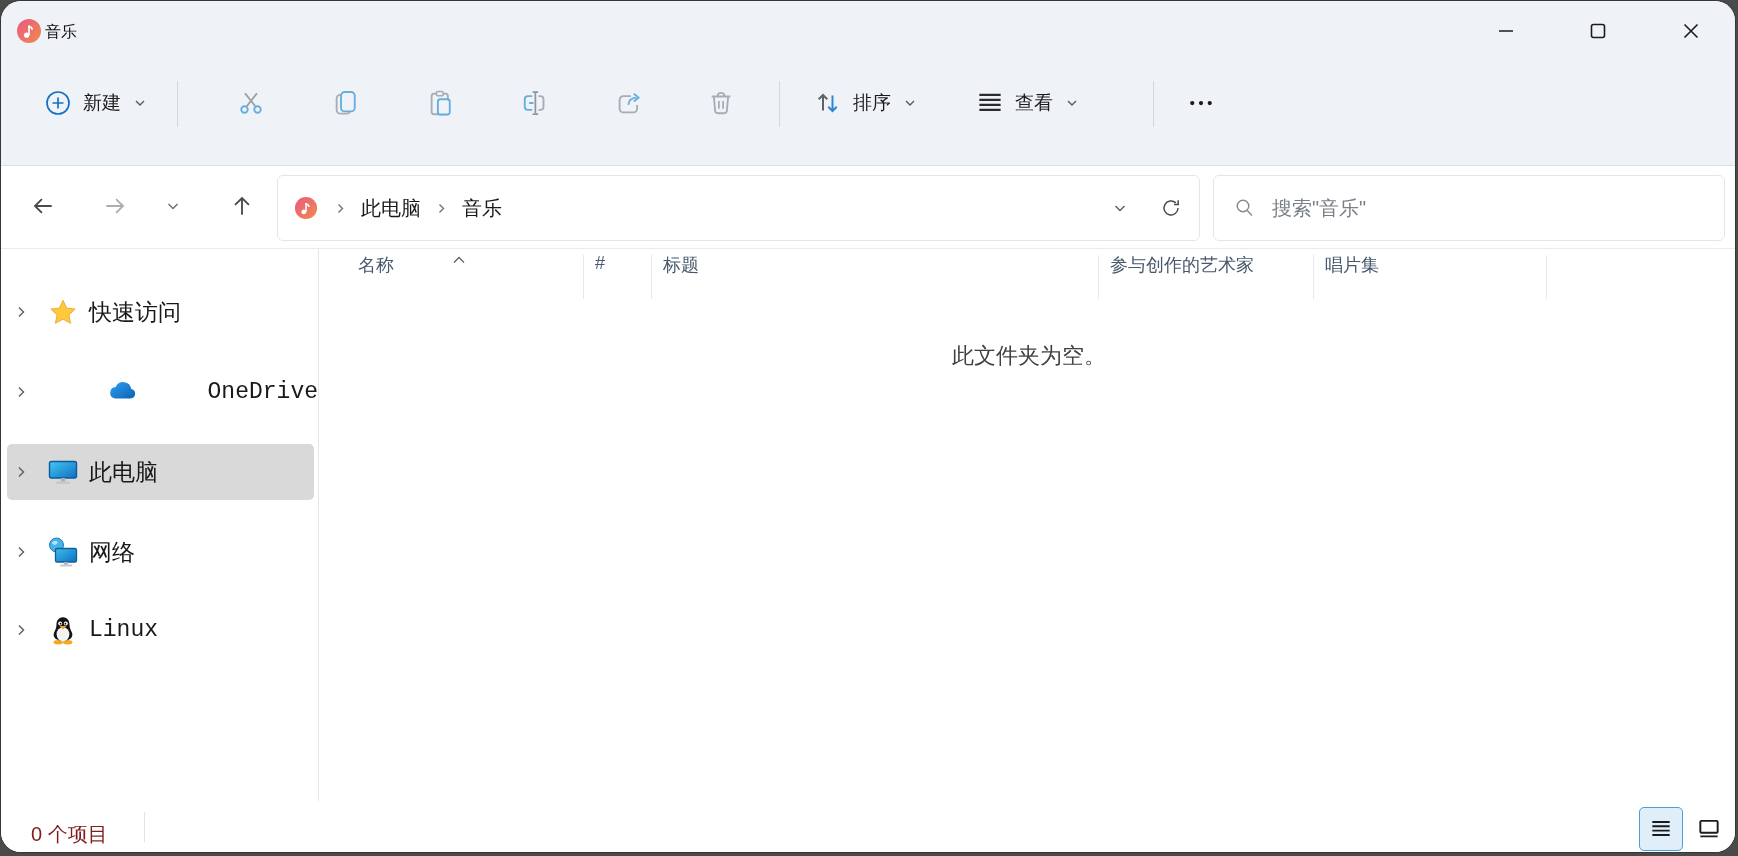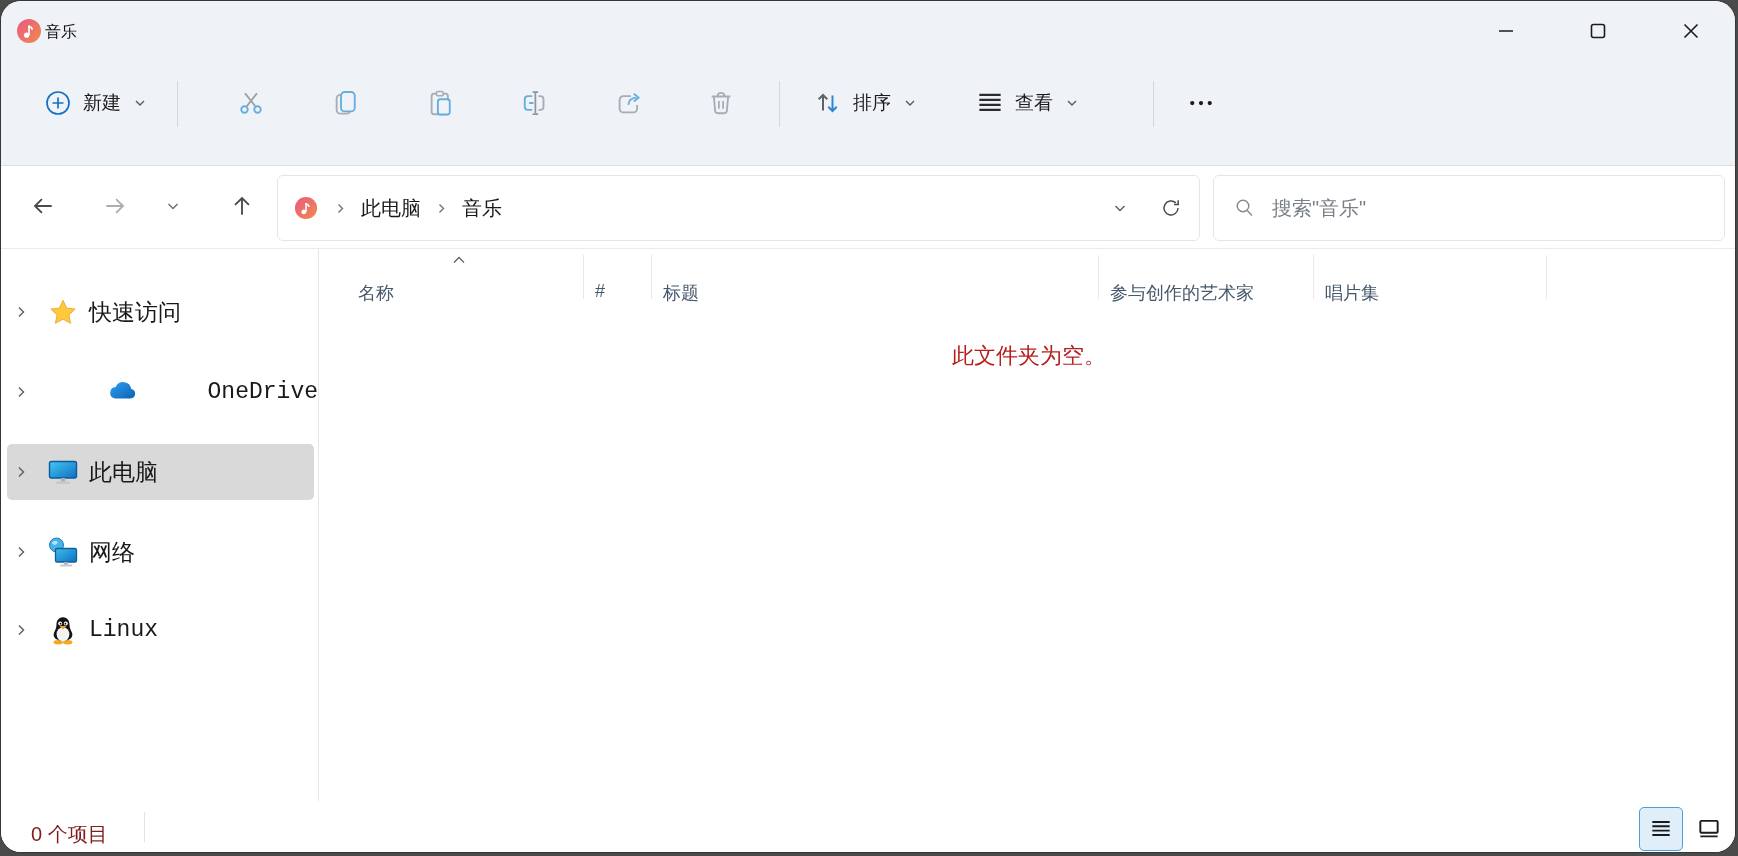--- a/index.html
+++ b/index.html
@@ -35,24 +35,24 @@
   #search-input::placeholder{color:#7a8087;opacity:1;}
   
   #content{left:0;top:248px;width:100%;height:552px;background:#fff;}
   #sidebar{left:0;top:0;width:317px;height:100%;border-right:1px solid #e7e7e7;}
   .srow{left:0;width:317px;height:56px;display:flex;align-items:center;}
   .srow .sel{position:absolute;left:6px;top:0;width:307px;height:56px;border-radius:5px;background:#d9d9d9;}
   .schev{position:relative;width:40px;display:flex;justify-content:center;}
   .sicon{position:relative;width:44px;display:flex;justify-content:center;}
   .slabel{position:relative;font-size:23px;color:#191919;padding-left:4px;white-space:nowrap;font-family:Liberation Mono, monospace;}
   #main{left:318px;top:0;width:1420px;height:100%;}
-  .hcell{top:32px;font-size:18px;color:#46586b;white-space:nowrap;}
+  .hcell{top:4px;font-size:18px;color:#46586b;white-space:nowrap;}
   .hsep{top:6px;width:1px;height:44px;background:#e9e9e9;}
   #sort-caret{top:2px;left:132px;}
-  #empty-msg{left:0;top:92px;width:100%;text-align:center;font-size:22px;color:#b91c1c;}
+  #empty-msg{left:0;top:92px;width:100%;text-align:center;font-size:22px;color:#404040;}
   
   #statusbar{left:0;top:800px;width:100%;height:51px;background:#fff;}
   #items-count{left:30px;top:8px;height:51px;line-height:51px;font-size:20px;color:#7f1d1d;}
   #status-sep{left:143px;top:11px;width:1px;height:30px;background:#e3e3e3;}
   .viewtoggle{top:6px;width:44px;height:44px;border-radius:5px;display:flex;align-items:center;justify-content:center;box-sizing:border-box;}
   .viewtoggle.selected{background:#dfeef9;border:1px solid #49a1d9;}
 </style>
 </head>
 <body>
 

